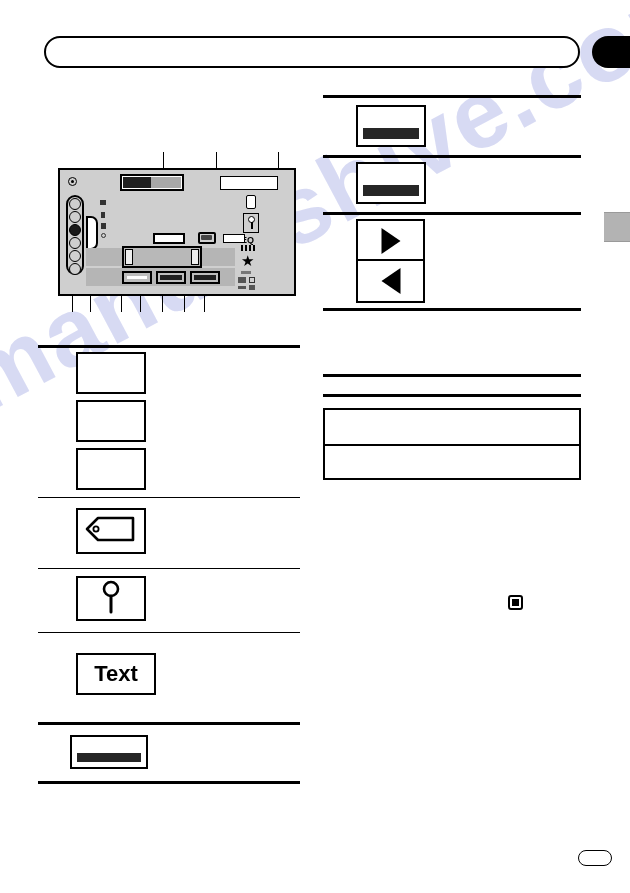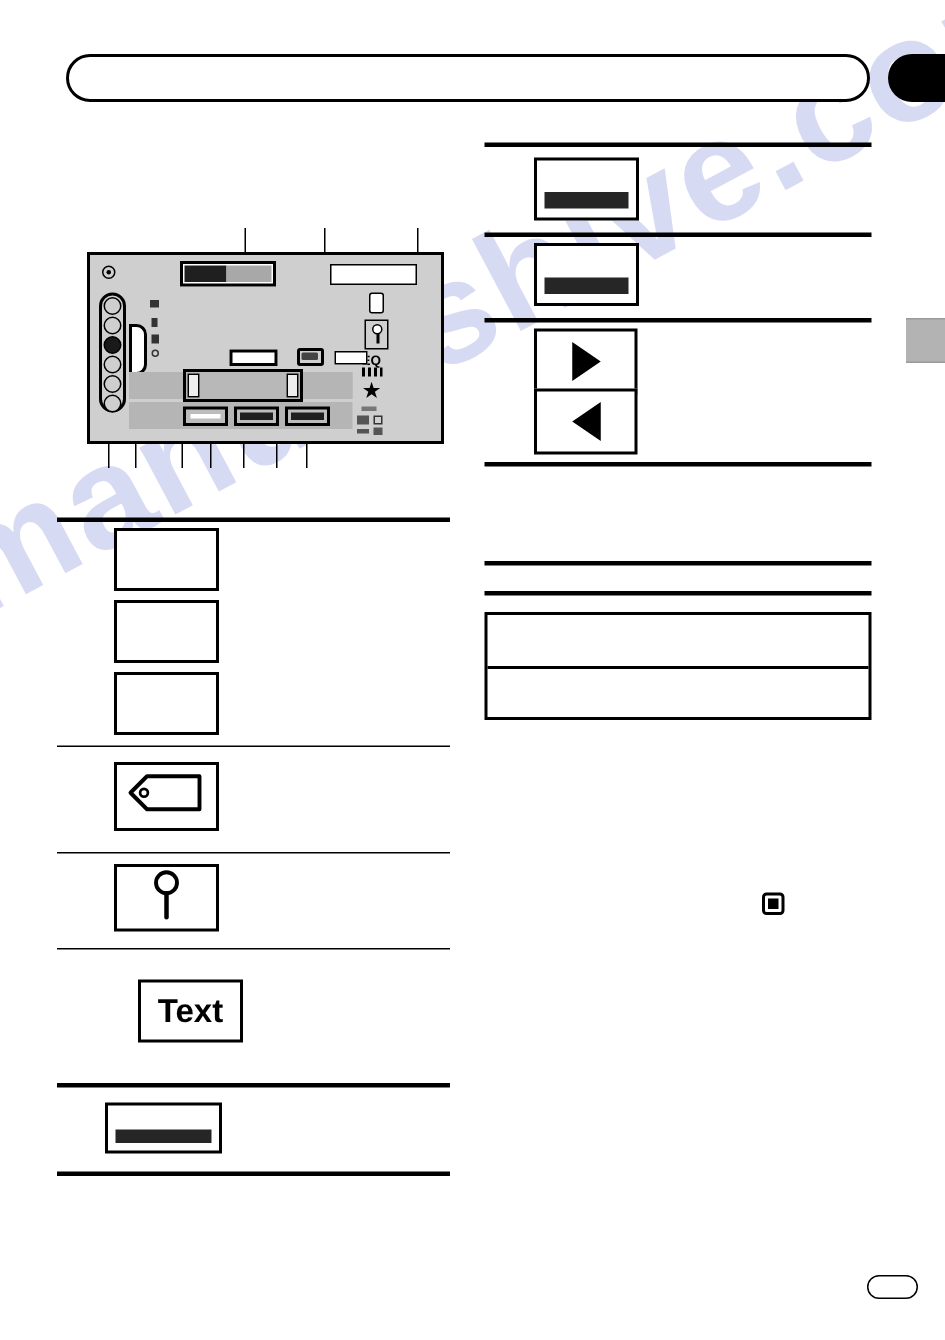--- a/index.html
+++ b/index.html
@@ -246,21 +246,21 @@
           <circle cx="13" cy="10" r="7" fill="#ffffff" stroke="#000000" stroke-width="2.6"></circle>
           <path d="M13 17 L13 33" stroke="#000000" stroke-width="3" stroke-linecap="round"></path>
         </svg>
       </span>
 
     </div>
     <span style="position:absolute;left:158px;top:592px;font-size:10px;"></span>
 
     <div class="rule thin" style="left:38px;top:632px;width:262px;"></div>
 
-    <div class="cell" style="left:92px;top:653px;width:70px;height:42px;">
+    <div class="cell" style="left:76px;top:653px;width:80px;height:42px;">
       <span class="label">Text</span>
     </div>
     <span style="position:absolute;left:158px;top:668px;font-size:10px;"></span>
 
     <div class="rule thick" style="left:38px;top:722px;width:262px;"></div>
 
     <div class="cell" style="left:70px;top:735px;width:78px;height:34px;">
       <span class="blackbar"></span>
 
     </div>

